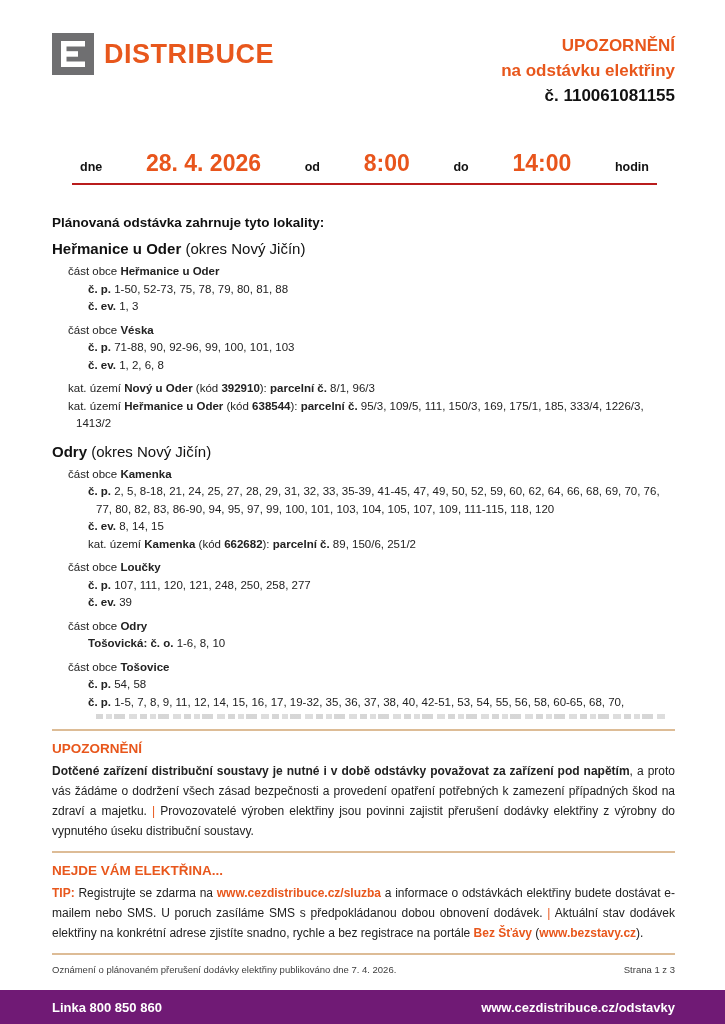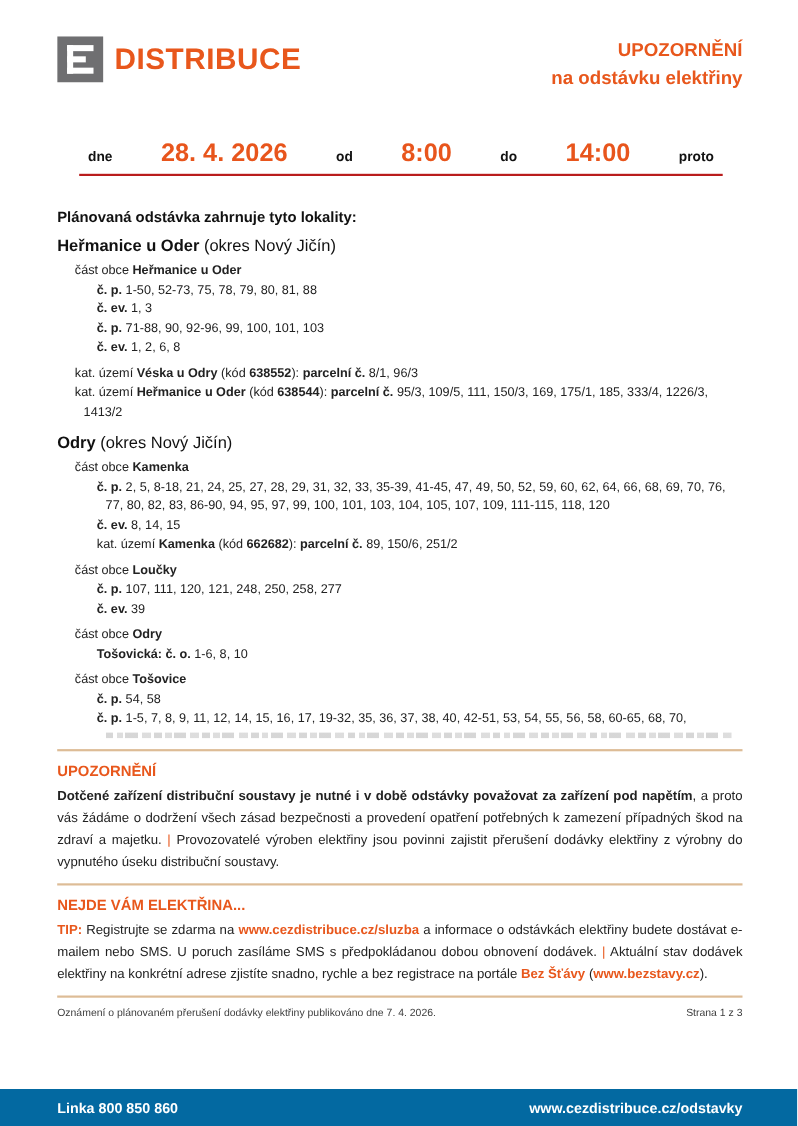--- a/index.html
+++ b/index.html
@@ -69,21 +69,21 @@
     text-align:justify;
   }
 
   
   .foot-note{
     display:flex;justify-content:space-between;align-items:baseline;
     margin-top:9px;font-size:9.5px;color:#3d3d3d;
   }
   .bar{
     position:absolute;left:0;right:0;bottom:0;height:34px;
-    background:#0369a1;color:#fff;
+    background:#701a75;color:#fff;
     display:flex;justify-content:space-between;align-items:center;
     padding:0 50px 0 52px;box-sizing:border-box;
     font-size:13px;font-weight:bold;
   }
 </style>
 </head>
 <body>
 
 <div class="page">
   <div class="content">
@@ -95,43 +95,45 @@
           <rect x="9" y="8" width="5.5" height="26" fill="#ffffff"></rect>
           <rect x="9" y="8" width="24" height="5.5" fill="#ffffff"></rect>
           <rect x="9" y="18.2" width="17" height="5.5" fill="#ffffff"></rect>
           <rect x="9" y="28.5" width="24" height="5.5" fill="#ffffff"></rect>
         </svg>
         <span class="wordmark">DISTRIBUCE</span>
       </div>
       <div class="notice">
         <div class="nl1">UPOZORNĚNÍ</div>
         <div class="nl2">na odstávku elektřiny</div>
+        <div class="nl3">č. 110061081155</div>
       </div>
     </div>
 
     <div class="date-row">
       <span class="dlabel">dne</span>
       <span class="dbig">28. 4. 2026</span>
       <span class="dlabel">od</span>
       <span class="dbig">8:00</span>
       <span class="dlabel">do</span>
       <span class="dbig">14:00</span>
-      <span class="dlabel">proto</span>
+      <span class="dlabel">hodin</span>
     </div>
 
     <div class="intro">Plánovaná odstávka zahrnuje tyto lokality:</div>
 
     <div class="town-head"><span class="tname">Heřmanice u Oder</span><span> (okres Nový Jičín)</span></div>
     <div class="lines">
         <div class="line i1 gap"><span>část obce </span><span class="b">Heřmanice u Oder</span></div>
         <div class="line i2"><span class="b">č. p. </span><span>1-50, 52-73, 75, 78, 79, 80, 81, 88</span></div>
         <div class="line i2"><span class="b">č. ev. </span><span>1, 3</span></div>
+        <div class="line i1 gap"><span>část obce </span><span class="b">Véska</span></div>
         <div class="line i2"><span class="b">č. p. </span><span>71-88, 90, 92-96, 99, 100, 101, 103</span></div>
         <div class="line i2"><span class="b">č. ev. </span><span>1, 2, 6, 8</span></div>
-        <div class="line i1 gap"><span>kat. území </span><span class="b">Véska u Odry</span><span> (kód </span><span class="b">638552</span><span>): </span><span class="b">parcelní č. </span><span>8/1, 96/3</span></div>
+        <div class="line i1 gap"><span>kat. území </span><span class="b">Nový u Oder</span><span> (kód </span><span class="b">392910</span><span>): </span><span class="b">parcelní č. </span><span>8/1, 96/3</span></div>
         <div class="line i1"><span>kat. území </span><span class="b">Heřmanice u Oder</span><span> (kód </span><span class="b">638544</span><span>): </span><span class="b">parcelní č. </span><span>95/3, 109/5, 111, 150/3, 169, 175/1, 185, 333/4, 1226/3, 1413/2</span></div>
       </div>
 
     <div class="town-head"><span class="tname">Odry</span><span> (okres Nový Jičín)</span></div>
     <div class="lines">
         <div class="line i1 gap"><span>část obce </span><span class="b">Kamenka</span></div>
         <div class="line i2"><span class="b">č. p. </span><span>2, 5, 8-18, 21, 24, 25, 27, 28, 29, 31, 32, 33, 35-39, 41-45, 47, 49, 50, 52, 59, 60, 62, 64, 66, 68, 69, 70, 76, 77, 80, 82, 83, 86-90, 94, 95, 97, 99, 100, 101, 103, 104, 105, 107, 109, 111-115, 118, 120</span></div>
         <div class="line i2"><span class="b">č. ev. </span><span>8, 14, 15</span></div>
         <div class="line i2"><span>kat. území </span><span class="b">Kamenka</span><span> (kód </span><span class="b">662682</span><span>): </span><span class="b">parcelní č. </span><span>89, 150/6, 251/2</span></div>
         <div class="line i1 gap"><span>část obce </span><span class="b">Loučky</span></div>

